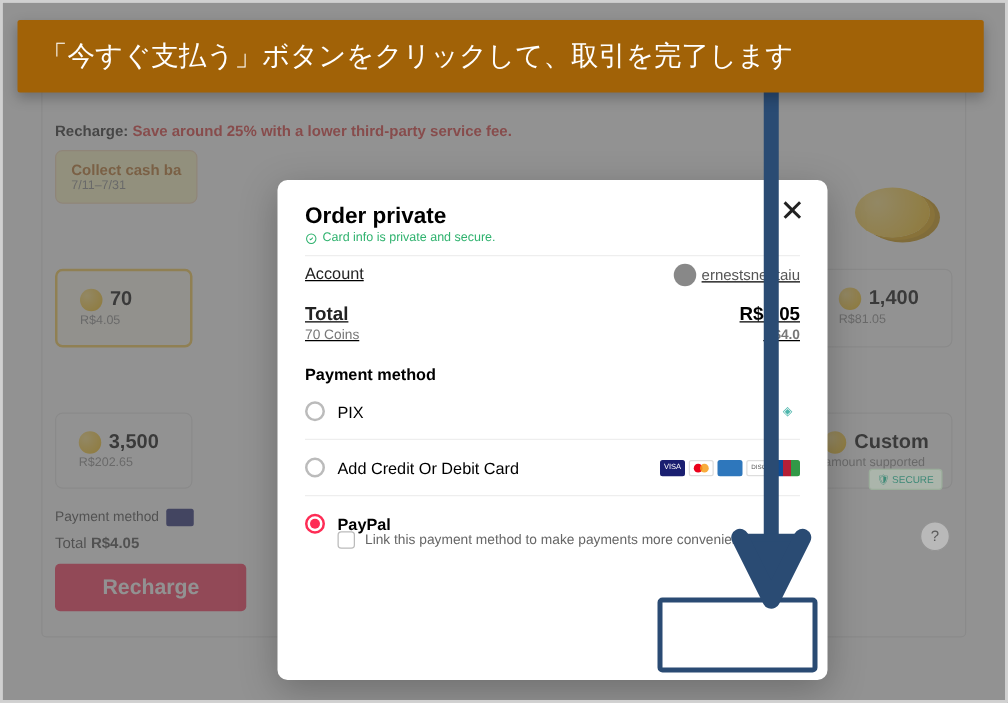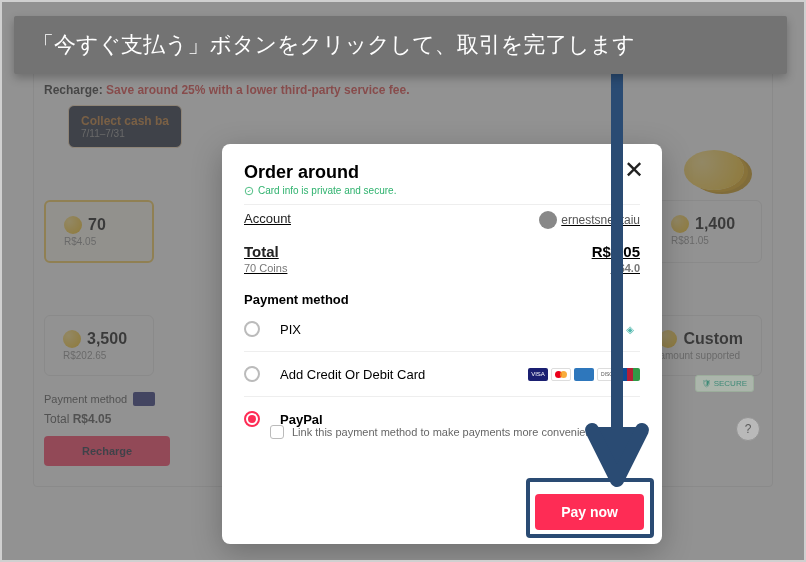--- a/index.html
+++ b/index.html
@@ -1,56 +1,56 @@
 <!DOCTYPE html>
 <html><head>
   <meta charset="utf-8">
   <style>
     * { margin: 0; padding: 0; box-sizing: border-box; }
     body { width: 806px; height: 562px; font-family: -apple-system, BlinkMacSystemFont, "Segoe UI", Arial, sans-serif; background: #f5f5f5; position: relative; overflow: hidden; border: 2px solid #d0d0d0; }
     
     
     .bg-page { position: absolute; top: 0; left: 0; width: 100%; height: 100%; filter: brightness(0.7) opacity(0.9); background: #fff; padding: 60px 20px 20px 20px; }
     .bg-content { background: #fff; margin: 0 auto; max-width: 740px; border: 1px solid #e5e5e5; border-radius: 4px; padding: 20px 10px; }
-    .recharge-line { font-size: 12px; font-weight: 600; color: #222; }
+    .recharge-line { font-size: 12px; font-weight: 600; color: #222; margin-top: 15px; }
     .recharge-line .save { color: #d33; }
-    .cash-back { background: #0f172a; border: 1px solid #f5d9b3; border-radius: 6px; padding: 8px 12px; margin-top: 8px; display: inline-block; font-size: 12px; font-weight: 700; color: #b86d1f; margin-left: 24px; }
+    .cash-back { background: #fef9c3; border: 1px solid #f5d9b3; border-radius: 6px; padding: 8px 12px; margin-top: 8px; display: inline-block; font-size: 12px; font-weight: 700; color: #b86d1f; }
     .cash-back .dates { font-weight: 400; font-size: 10px; color: #888; display: block; }
     .coin-grid { display: flex; gap: 20px; margin-top: 16px; flex-wrap: wrap; }
     .coin-card { border: 1px solid #e5e5e5; border-radius: 6px; padding: 14px 18px; min-width: 110px; margin-top: 36px; }
     .coin-card.selected { border: 2px solid #f7c948; background: #fffcf0; }
     .coin-amt { font-weight: 700; font-size: 16px; display: flex; align-items: center; gap: 6px; }
     .coin-icon { width: 18px; height: 18px; border-radius: 50%; background: radial-gradient(circle at 30% 30%, #ffe07a, #f5b800); display: inline-block; flex-shrink: 0; }
     .coin-price { font-size: 10px; color: #888; margin-top: 2px; }
     .pm-line { font-size: 11px; color: #444; margin-top: 16px; display: flex; align-items: center; gap: 6px; }
     .visa-chip { width: 22px; height: 14px; background: #1a1f71; border-radius: 2px; display: inline-block; }
     .tot-line { font-size: 12px; color: #444; margin-top: 6px; }
     .tot-line b { font-weight: 700; }
-    .recharge-btn { margin-top: 10px; background: #fe2c55; color: #0f172a; border: none; padding: 9px 38px; border-radius: 4px; font-size: 11px; font-weight: 600; }
+    .recharge-btn { margin-top: 10px; background: #fe2c55; color: #ffffff; border: none; padding: 9px 38px; border-radius: 4px; font-size: 17px; font-weight: 600; }
     .secure-badge { position: absolute; right: 50px; top: 373px; background: #e6f7e6; color: #2a8; border-radius: 3px; font-size: 8px; padding: 3px 6px; border: 1px solid #c8eac8; display: flex; align-items: center; gap: 2px; }
     .help-circle { position: absolute; right: 44px; top: 415px; width: 24px; height: 24px; border: 1px solid #bbb; border-radius: 50%; display: flex; align-items: center; justify-content: center; font-size: 12px; color: #555; background: #fff; }
     .coin-stack { width: 60px; height: 40px; background: radial-gradient(circle at 30% 30%, #ffe07a, #f5b800); border-radius: 50%; position: absolute; right: 60px; top: 148px; box-shadow: 4px 2px 0 0 #e0a300, 8px 4px 0 0 #c99000; }
 
     
     .backdrop { position: absolute; inset: 0; background: rgba(100,100,100,0.45); }
 
     
     .modal { position: absolute; top: 142px; left: 220px; width: 440px; height: 400px; background: #fff; border-radius: 8px; box-shadow: 0 8px 30px rgba(0,0,0,0.25); padding: 18px 22px; display: flex; flex-direction: column; }
     .modal h2 { font-size: 18px; font-weight: 700; }
     .modal .secure { font-size: 10px; color: #2fb26e; display: flex; align-items: center; gap: 4px; margin-top: 2px; }
     .modal .secure svg { width: 10px; height: 10px; }
     .close-x { position: absolute; top: 14px; right: 18px; font-size: 24px; font-weight: 400; color: #222; background: none; border: none; cursor: pointer; line-height: 1; }
     .row { display: flex; justify-content: space-between; align-items: flex-start; margin-top: 14px; font-size: 13px; text-decoration: underline; }
     .row .label { color: #222; }
     .row .val { text-align: right; font-size: 13px; }
     .total-row .label { font-weight: 700; font-size: 15px; }
     .total-row .val { font-weight: 700; font-size: 15px; }
     .sub { font-size: 11px; color: #777; margin-top: 2px; }
     .section-head { font-weight: 700; font-size: 13px; margin-top: 18px; }
-    .pm-opt { display: flex; align-items: center; gap: 20px; padding: 14px 0; border-bottom: 1px solid #eee; font-size: 13px; }
+    .pm-opt { display: flex; align-items: center; gap: 10px; padding: 14px 0; border-bottom: 1px solid #eee; font-size: 13px; }
     .pm-opt:last-of-type { border-bottom: none; }
     .radio { width: 16px; height: 16px; border: 2px solid #bbb; border-radius: 50%; display: inline-flex; align-items: center; justify-content: center; flex-shrink: 0; }
     .radio.sel { border-color: #fe2c55; }
     .radio.sel::after { content: ''; width: 8px; height: 8px; background: #fe2c55; border-radius: 50%; }
     .pm-opt .spacer { flex: 1; }
     .card-icons { display: flex; gap: 3px; align-items: center; }
     .ci { width: 20px; height: 13px; border-radius: 2px; font-size: 6px; display: flex; align-items: center; justify-content: center; color: #fff; }
     .ci.visa { background: #1a1f71; }
     .ci.mc { background: #fff; border: 1px solid #ddd; position: relative; }
     .ci.mc::before { content: ''; position: absolute; width: 7px; height: 7px; background: #eb001b; border-radius: 50%; left: 3px; }
@@ -61,21 +61,21 @@
     .pix-icon { width: 20px; height: 14px; display: flex; align-items: center; justify-content: center; color: #4db6ac; font-size: 10px; }
     .paypal-sub { margin-left: 26px; margin-top: -6px; display: flex; align-items: center; gap: 8px; font-size: 11px; color: #666; padding-bottom: 10px; }
     .checkbox { width: 14px; height: 14px; border: 1.5px solid #bbb; border-radius: 3px; display: inline-block; flex-shrink: 0; }
     .pay-btn-wrap { position: absolute; bottom: 14px; right: 18px; }
     .pay-btn { background: #fe2c55; color: #fff; border: none; padding: 10px 26px; border-radius: 4px; font-size: 14px; font-weight: 600; }
     .pay-highlight { position: absolute; border: 4px solid #2a4b73; border-radius: 4px; bottom: 6px; right: 8px; width: 128px; height: 60px; pointer-events: none; }
     .avatar { width: 18px; height: 18px; border-radius: 50%; background: #888; display: inline-block; margin-right: 4px; vertical-align: middle; }
     .account-val { display: flex; align-items: center; font-size: 12px; color: #555; }
 
     
-    .callout { position: absolute; top: 14px; left: 12px; width: 773px; background: #737373; color: #fff; padding: 14px 18px; font-size: 22px; border-radius: 2px; box-shadow: 0 4px 10px rgba(0,0,0,0.25); z-index: 10; }
+    .callout { position: absolute; top: 14px; left: 12px; width: 773px; background: #a16207; color: #fff; padding: 14px 18px; font-size: 22px; border-radius: 2px; box-shadow: 0 4px 10px rgba(0,0,0,0.25); z-index: 10; }
 
     
     .arrow-svg { position: absolute; top: 48px; left: 560px; width: 110px; height: 460px; z-index: 9; pointer-events: none; }
   </style>
 </head>
 <body>
 
 <div class="bg-page">
   <div class="bg-content">
     <div class="recharge-line">
@@ -136,21 +136,21 @@
 <div class="secure-badge">
   <span>🛡</span>
   <span>SECURE</span>
 </div>
 <div class="help-circle">?</div>
 
 <div class="backdrop"></div>
 
 <div class="modal">
   <button class="close-x">✕</button>
-  <h2>Order around</h2>
+  <h2>Order private</h2>
   <div class="secure">
     <svg viewBox="0 0 24 24" fill="none" stroke="#2fb26e" stroke-width="2">
         <circle cx="12" cy="12" r="9"></circle>
         <path d="M9 12l2 2 4-4"></path>
       </svg>
     <span>Card info is private and secure.</span>
   </div>
 
   <div class="row" style="margin-top:8px; border-top:1px solid #eee; padding-top:6px;">
     <span class="label">Account</span>
@@ -195,23 +195,20 @@
 
   <div class="pm-opt" style="border-bottom:none; padding-bottom:4px;">
     <span class="radio sel"></span>
     <span style="font-weight:600">PayPal</span>
   </div>
   <div class="paypal-sub">
     <span class="checkbox"></span>
     <span>Link this payment method to make payments more convenient</span>
   </div>
 
-  <div class="pay-btn-wrap">
-    <button class="pay-btn">Pay now</button>
-  </div>
   <div class="pay-highlight"></div>
 </div>
 
 <div class="callout">「今すぐ支払う」ボタンをクリックして、取引を完了します</div>
 
 <svg class="arrow-svg" viewBox="0 0 110 460">
   <path d="M 55 0 L 55 400" stroke="#2a4b73" stroke-width="12" fill="none"></path>
   <path d="M 30 380 L 55 430 L 80 380 Z" fill="#2a4b73" stroke="#2a4b73" stroke-width="6" stroke-linejoin="round"></path>
   <path d="M 30 380 L 55 430 L 80 380" fill="none" stroke="#2a4b73" stroke-width="14" stroke-linecap="round" stroke-linejoin="round"></path>
 </svg>

